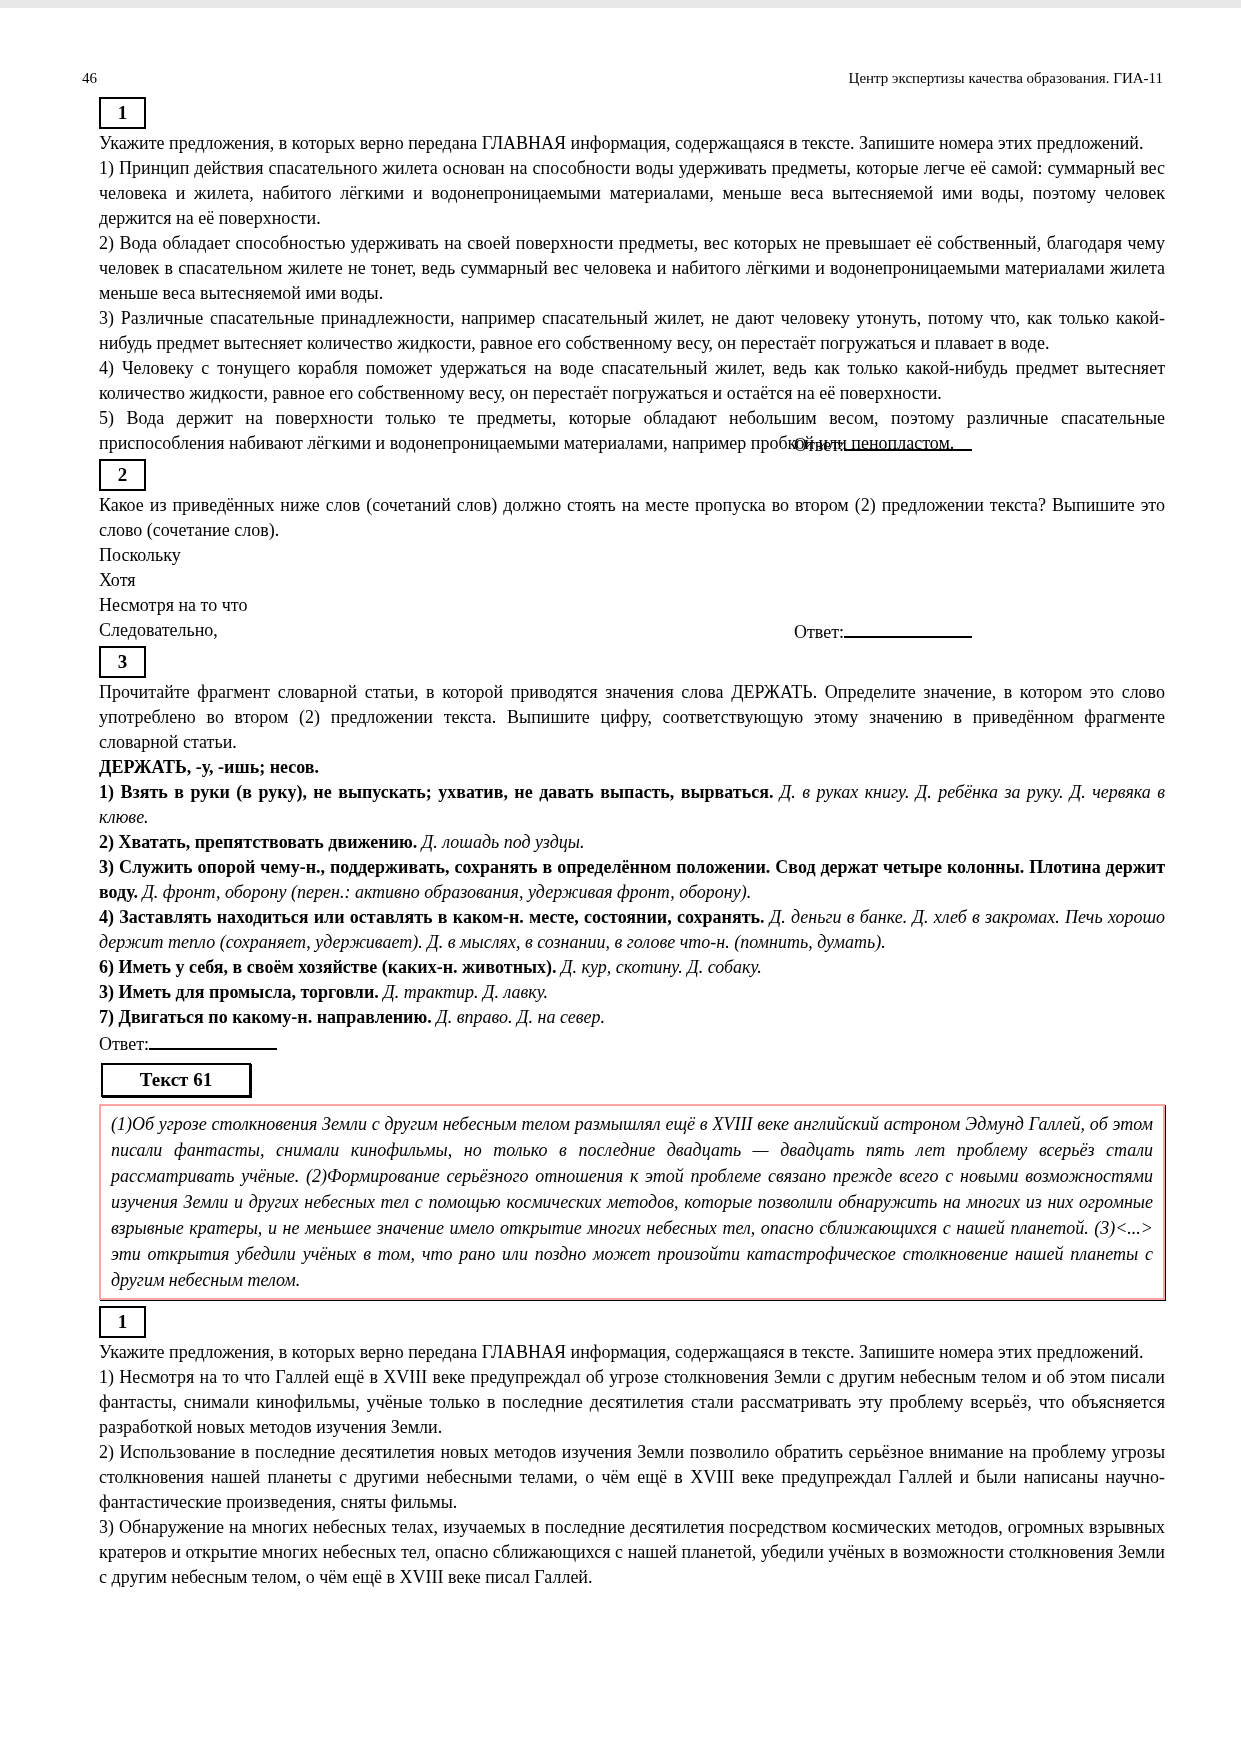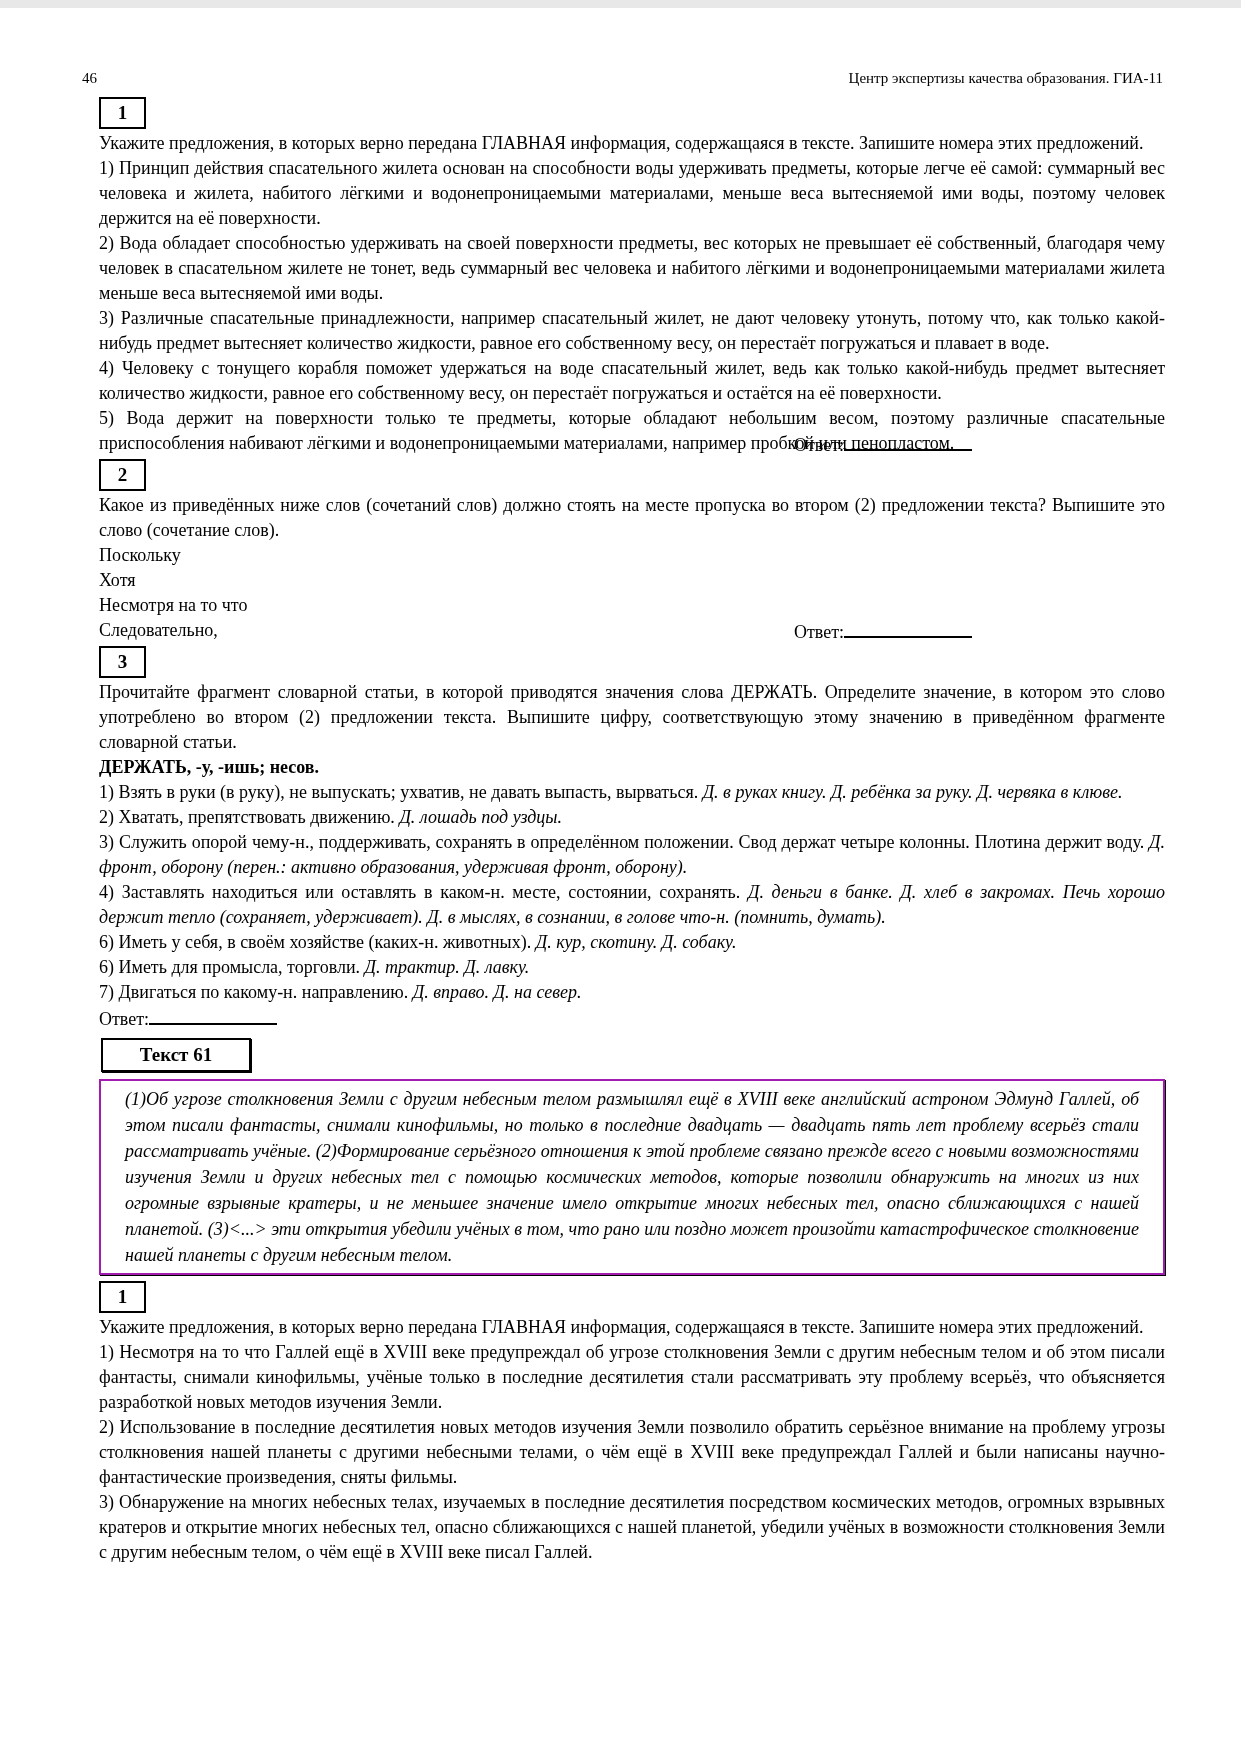--- a/index.html
+++ b/index.html
@@ -35,34 +35,34 @@
   .ans-row { position:relative; height:0; }
   .answer { position:absolute; left:695px; white-space:nowrap; }
   .answer.overlay { top:-25px; }
   .answer.inline { top:0; }
   .blank {
     display:inline-block; width:128px; height:1em;
     border-bottom:2px solid #000;
     vertical-align:baseline;
   }
   .dict-head { font-weight:bold; }
-  .def { font-weight:normal; }
+  .def { font-weight:bold; }
   .ex { font-style:italic; }
   .t61-label {
     width:146px; height:30px;
     border:2px solid #000;
     box-shadow:1px 1px 0 #000;
     display:flex; align-items:center; justify-content:center;
     font-weight:bold; font-size:19px;
     margin:6px 0 7px 2px;
   }
   .textbox {
-    border:2px solid #a21caf;
+    border:2px solid #fca5a5;
     box-shadow:1px 1px 0 #000;
-    padding:5px 24px;
+    padding:5px 10px;
     font-style:italic;
     text-align:justify;
     line-height:26px;
     margin-bottom:6px;
   }
 </style>
 </head>
 <body>
 
 <div class="page">
@@ -111,21 +111,21 @@
       <div class="qbox">
         <span>3</span>
       </div>
       <p class="just">Прочитайте фрагмент словарной статьи, в которой приводятся значения слова ДЕРЖАТЬ. Определите значение, в котором это слово употреблено во втором (2) предложении текста. Выпишите цифру, соответствующую этому значению в приведённом фрагменте словарной статьи.</p>
       <p class="dict-head">ДЕРЖАТЬ, -у, -ишь; несов.</p>
       <p class="just"><span class="def">1) Взять в руки (в руку), не выпускать; ухватив, не давать выпасть, вырваться.</span> <span class="ex">Д. в руках книгу. Д. ребёнка за руку. Д. червяка в клюве.</span></p>
       <p class="just"><span class="def">2) Хватать, препятствовать движению.</span> <span class="ex">Д. лошадь под уздцы.</span></p>
       <p class="just"><span class="def">3) Служить опорой чему-н., поддерживать, сохранять в определённом положении. Свод держат четыре колонны. Плотина держит воду.</span> <span class="ex">Д. фронт, оборону (перен.: активно образования, удерживая фронт, оборону).</span></p>
       <p class="just"><span class="def">4) Заставлять находиться или оставлять в каком-н. месте, состоянии, сохранять.</span> <span class="ex">Д. деньги в банке. Д. хлеб в закромах. Печь хорошо держит тепло (сохраняет, удерживает). Д. в мыслях, в сознании, в голове что-н. (помнить, думать).</span></p>
       <p class="just"><span class="def">6) Иметь у себя, в своём хозяйстве (каких-н. животных).</span> <span class="ex">Д. кур, скотину. Д. собаку.</span></p>
-      <p class="just"><span class="def">6) Иметь для промысла, торговли.</span> <span class="ex">Д. трактир. Д. лавку.</span></p>
+      <p class="just"><span class="def">3) Иметь для промысла, торговли.</span> <span class="ex">Д. трактир. Д. лавку.</span></p>
       <p class="just"><span class="def">7) Двигаться по какому-н. направлению.</span> <span class="ex">Д. вправо. Д. на север.</span></p>
       <p>
         <span>Ответ:</span><span class="blank"></span>
       </p>
     </section>
 
     <section>
       <div class="t61-label">
         <span>Текст 61</span>
       </div>

